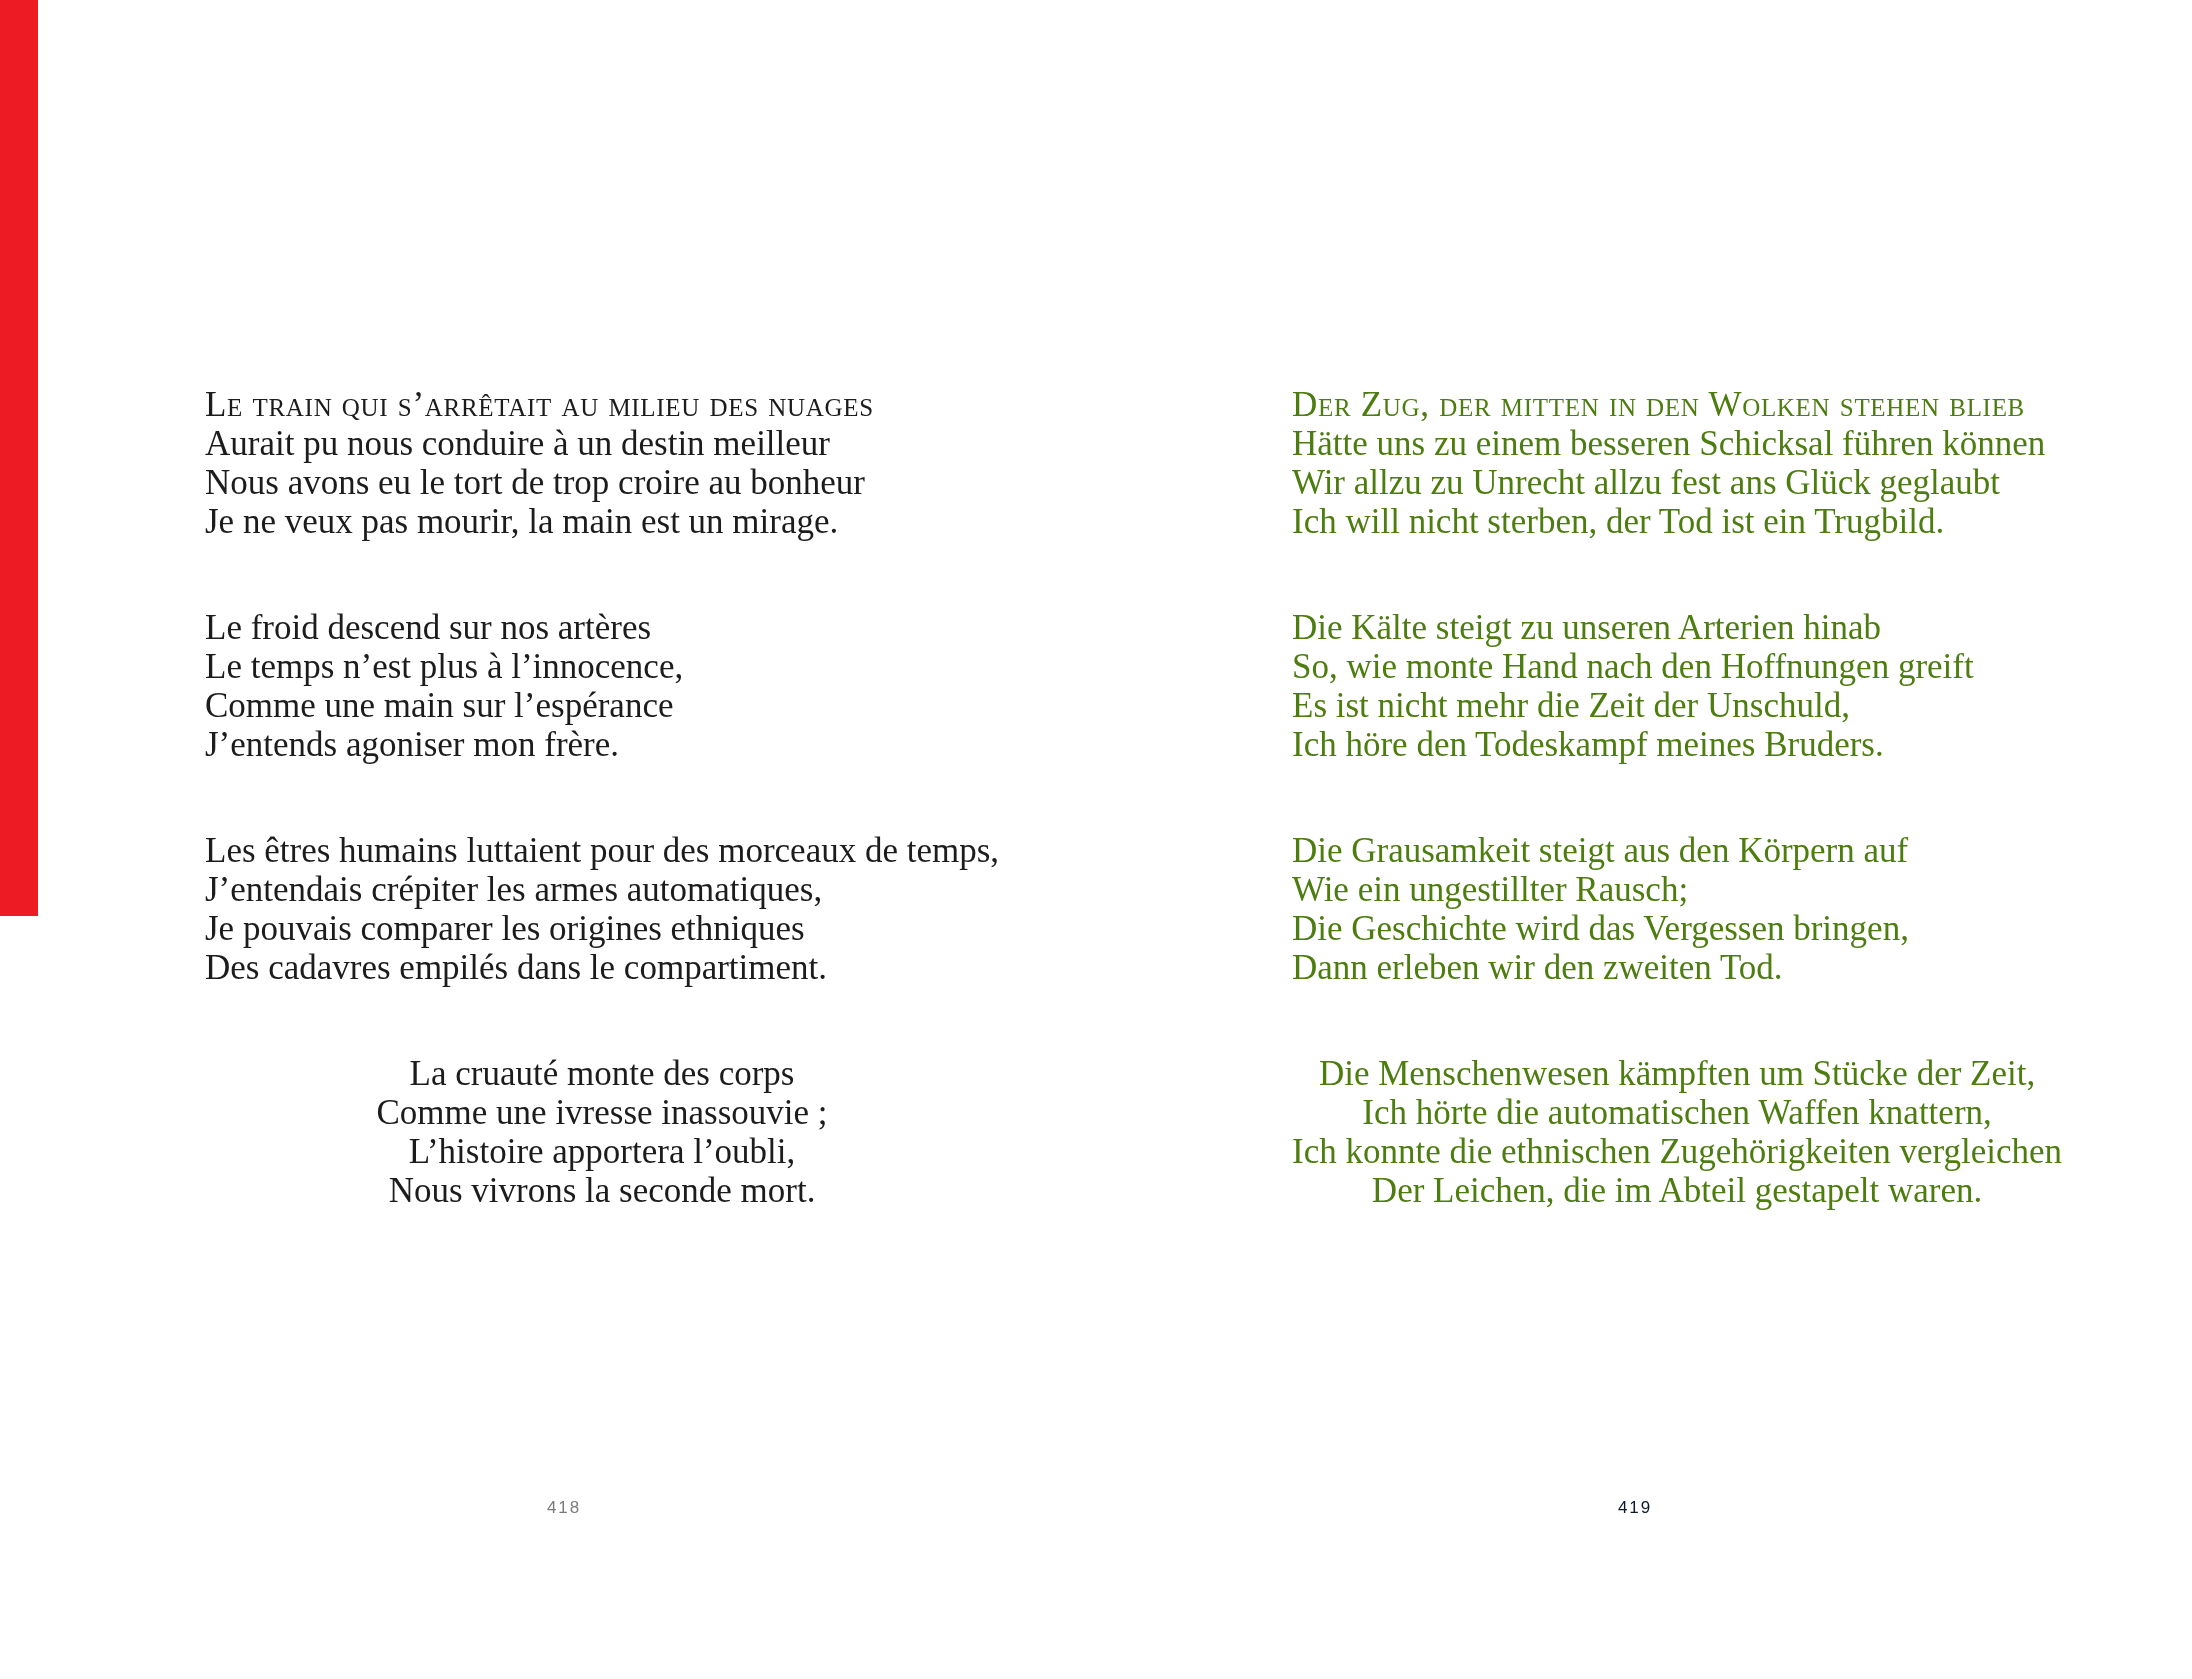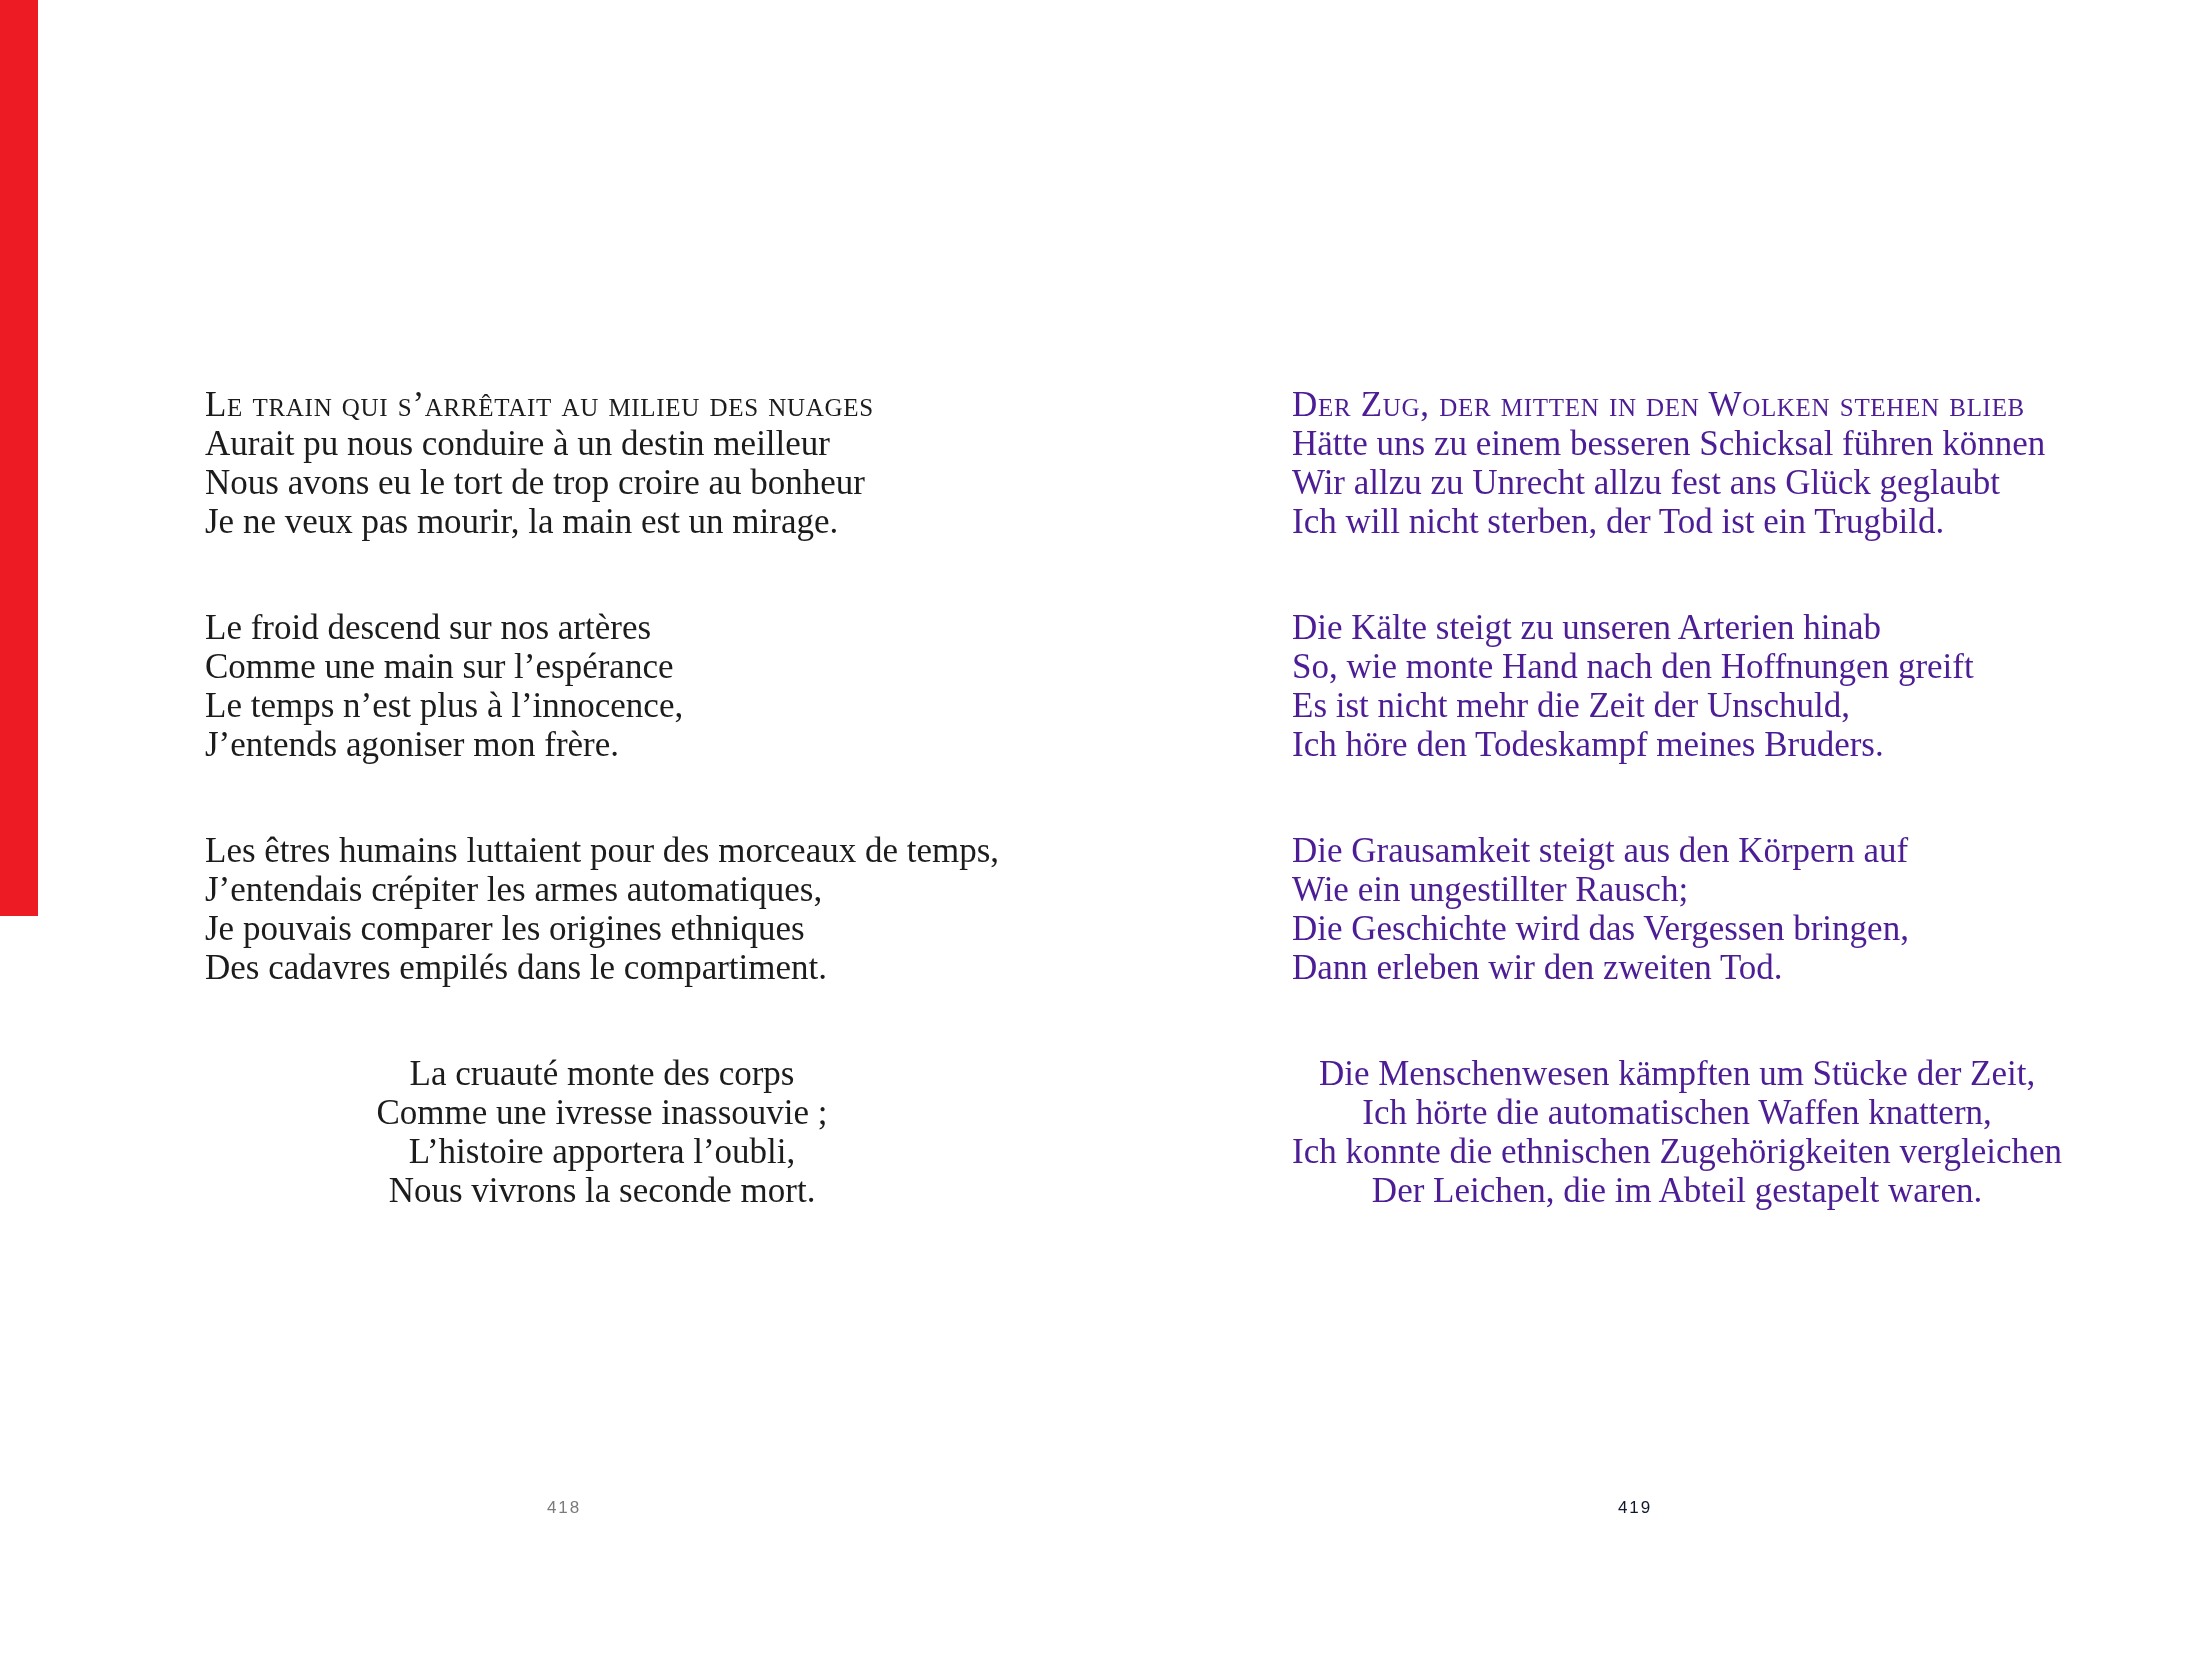--- a/index.html
+++ b/index.html
@@ -67,42 +67,42 @@
   <div>
     <div class="poem poem-left" style="color: rgb(28, 28, 28);">
       <div class="stanza">
         <div class="poem-title">Le train qui s’arrêtait au milieu des nuages</div>
         <div class="line">Aurait pu nous conduire à un destin meilleur</div>
         <div class="line">Nous avons eu le tort de trop croire au bonheur</div>
         <div class="line">Je ne veux pas mourir, la main est un mirage.</div>
       </div>
       <div class="stanza">
         <div class="line">Le froid descend sur nos artères</div>
+        <div class="line">Le temps n’est plus à l’innocence,</div>
         <div class="line">Comme une main sur l’espérance</div>
-        <div class="line">Le temps n’est plus à l’innocence,</div>
         <div class="line">J’entends agoniser mon frère.</div>
       </div>
       <div class="stanza">
         <div class="line">Les êtres humains luttaient pour des morceaux de temps,</div>
         <div class="line">J’entendais crépiter les armes automatiques,</div>
         <div class="line">Je pouvais comparer les origines ethniques</div>
         <div class="line">Des cadavres empilés dans le compartiment.</div>
       </div>
       <div class="stanza">
         <div class="line">La cruauté monte des corps</div>
         <div class="line">Comme une ivresse inassouvie ;</div>
         <div class="line">L’histoire apportera l’oubli,</div>
         <div class="line">Nous vivrons la seconde mort.</div>
       </div>
     </div>
     <div class="page-number page-number-left" style="color: rgb(123, 123, 123);">418</div>
   </div>
 
   <div>
-    <div class="poem poem-right" style="color: #4c1d95;">
+    <div class="poem poem-right" style="color: #4d7c0f;">
       <div class="stanza">
         <div class="poem-title">Der Zug, der mitten in den Wolken stehen blieb</div>
         <div class="line">Hätte uns zu einem besseren Schicksal führen können</div>
         <div class="line">Wir allzu zu Unrecht allzu fest ans Glück geglaubt</div>
         <div class="line">Ich will nicht sterben, der Tod ist ein Trugbild.</div>
       </div>
       <div class="stanza">
         <div class="line">Die Kälte steigt zu unseren Arterien hinab</div>
         <div class="line">So, wie monte Hand nach den Hoffnungen greift</div>
         <div class="line">Es ist nicht mehr die Zeit der Unschuld,</div>

